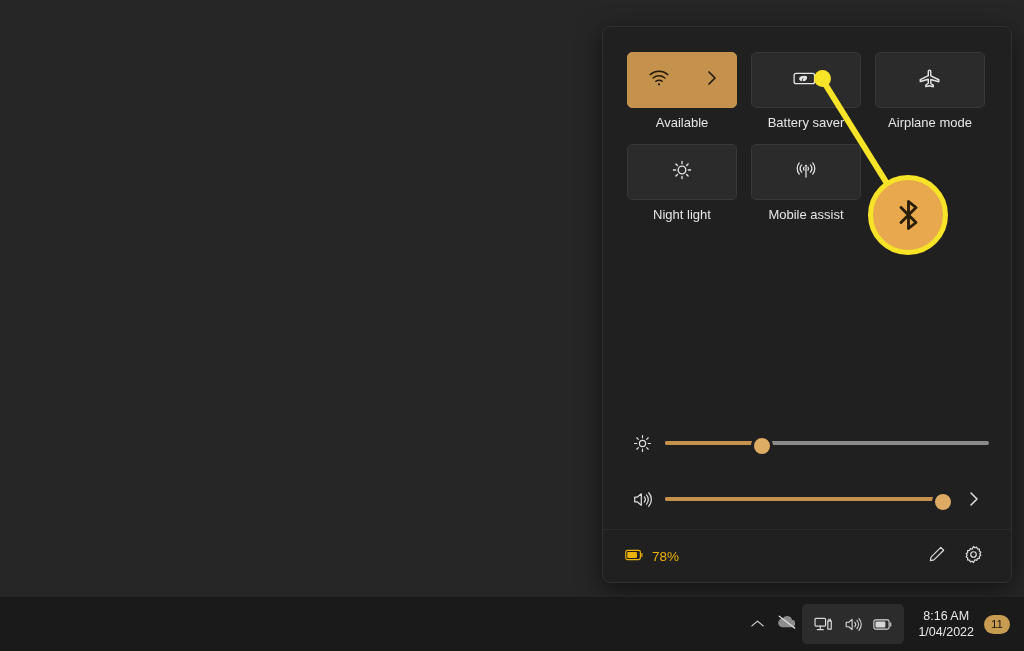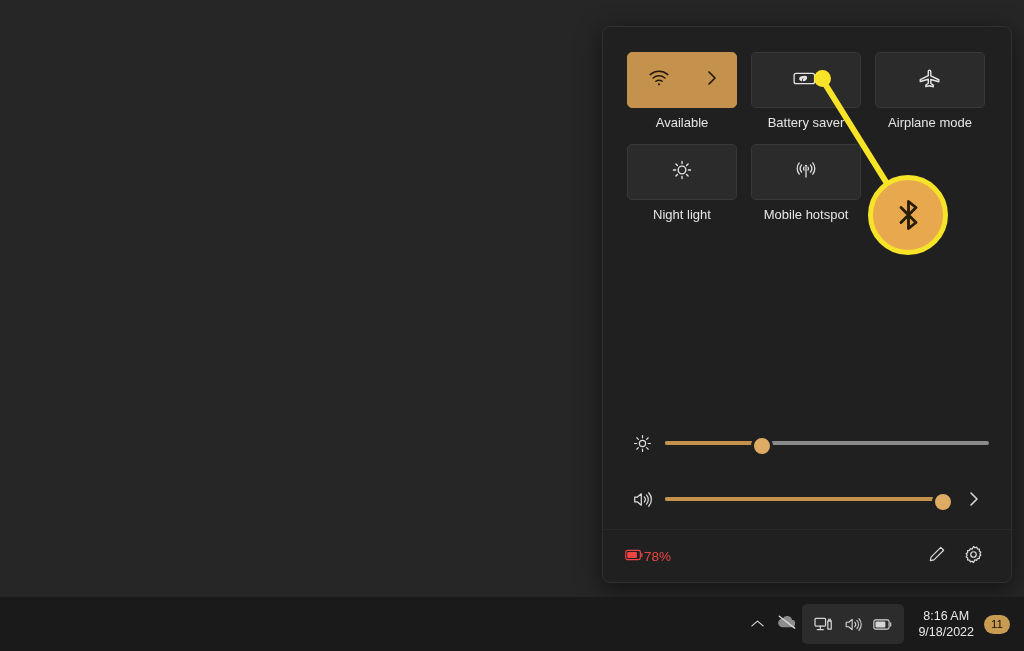--- a/index.html
+++ b/index.html
@@ -205,21 +205,22 @@
     height: 53px;
     border-top: 1px solid #2a2a2a;
     display: flex;
     align-items: center;
     padding: 0 20px 0 22px;
     box-sizing: border-box;
   }
   .battery-status {
     display: flex;
     align-items: center;
-    color: #ef4444;
+    gap: 8px;
+    color: #eab308;
     font-size: 13.5px;
   }
   .footer-spacer { flex: 1 1 auto; }
   .footer-btn {
     width: 36px;
     height: 36px;
     display: flex;
     align-items: center;
     justify-content: center;
     color: #dcdcdc;
@@ -330,21 +331,21 @@
           <span>
             <svg width="24" height="20" viewBox="0 0 26 22" fill="none" stroke="currentColor" stroke-width="1.4" stroke-linecap="round">
               <path d="M13 8.4v10.4"></path>
               <path d="M10.8 11.2a3 3 0 0 1 0-3.4M15.2 7.8a3 3 0 0 1 0 3.4"></path>
               <path d="M8.2 13.4a6.3 6.3 0 0 1 0-8M17.8 5.4a6.3 6.3 0 0 1 0 8"></path>
               <path d="M5.6 15.6a9.6 9.6 0 0 1 0-12.4M20.4 3.2a9.6 9.6 0 0 1 0 12.4"></path>
               <circle cx="13" cy="6.4" r="1.2" fill="currentColor" stroke="none"></circle>
             </svg>
           </span>
         </div>
-        <div class="tile-label">Mobile hotspot</div>
+        <div class="tile-label">Mobile assist</div>
       </div>
 
     </div>
 
     <div class="sliders">
 
       <div class="slider-row">
         <span class="slider-icon">
           <svg width="19" height="19" viewBox="0 0 22 22" fill="none" stroke="currentColor" stroke-width="1.4" stroke-linecap="round">
             <circle cx="11" cy="11" r="3.6"></circle>
@@ -451,21 +452,21 @@
           <svg width="20" height="13" viewBox="0 0 21 13" fill="none" stroke="currentColor" stroke-width="1.2">
             <rect x="0.9" y="1.6" width="16" height="9.8" rx="1.9"></rect>
             <rect x="2.6" y="3.3" width="10.4" height="6.4" rx="1" fill="currentColor" stroke="none"></rect>
             <path d="M18.6 4.8v3.4" stroke-linecap="round"></path>
           </svg>
         </div>
       </div>
 
       <div class="clock">
         <span>8:16 AM</span>
-        <span>9/18/2022</span>
+        <span>1/04/2022</span>
       </div>
 
       <div class="notif-badge">11</div>
 
     </div>
   </div>
 
   <div class="annotation">
     <svg width="1024" height="651" style="position:absolute;left:0;top:0;">
       <line x1="822" y1="79" x2="901" y2="206" stroke="#f7e327" stroke-width="6" stroke-linecap="round"></line>

